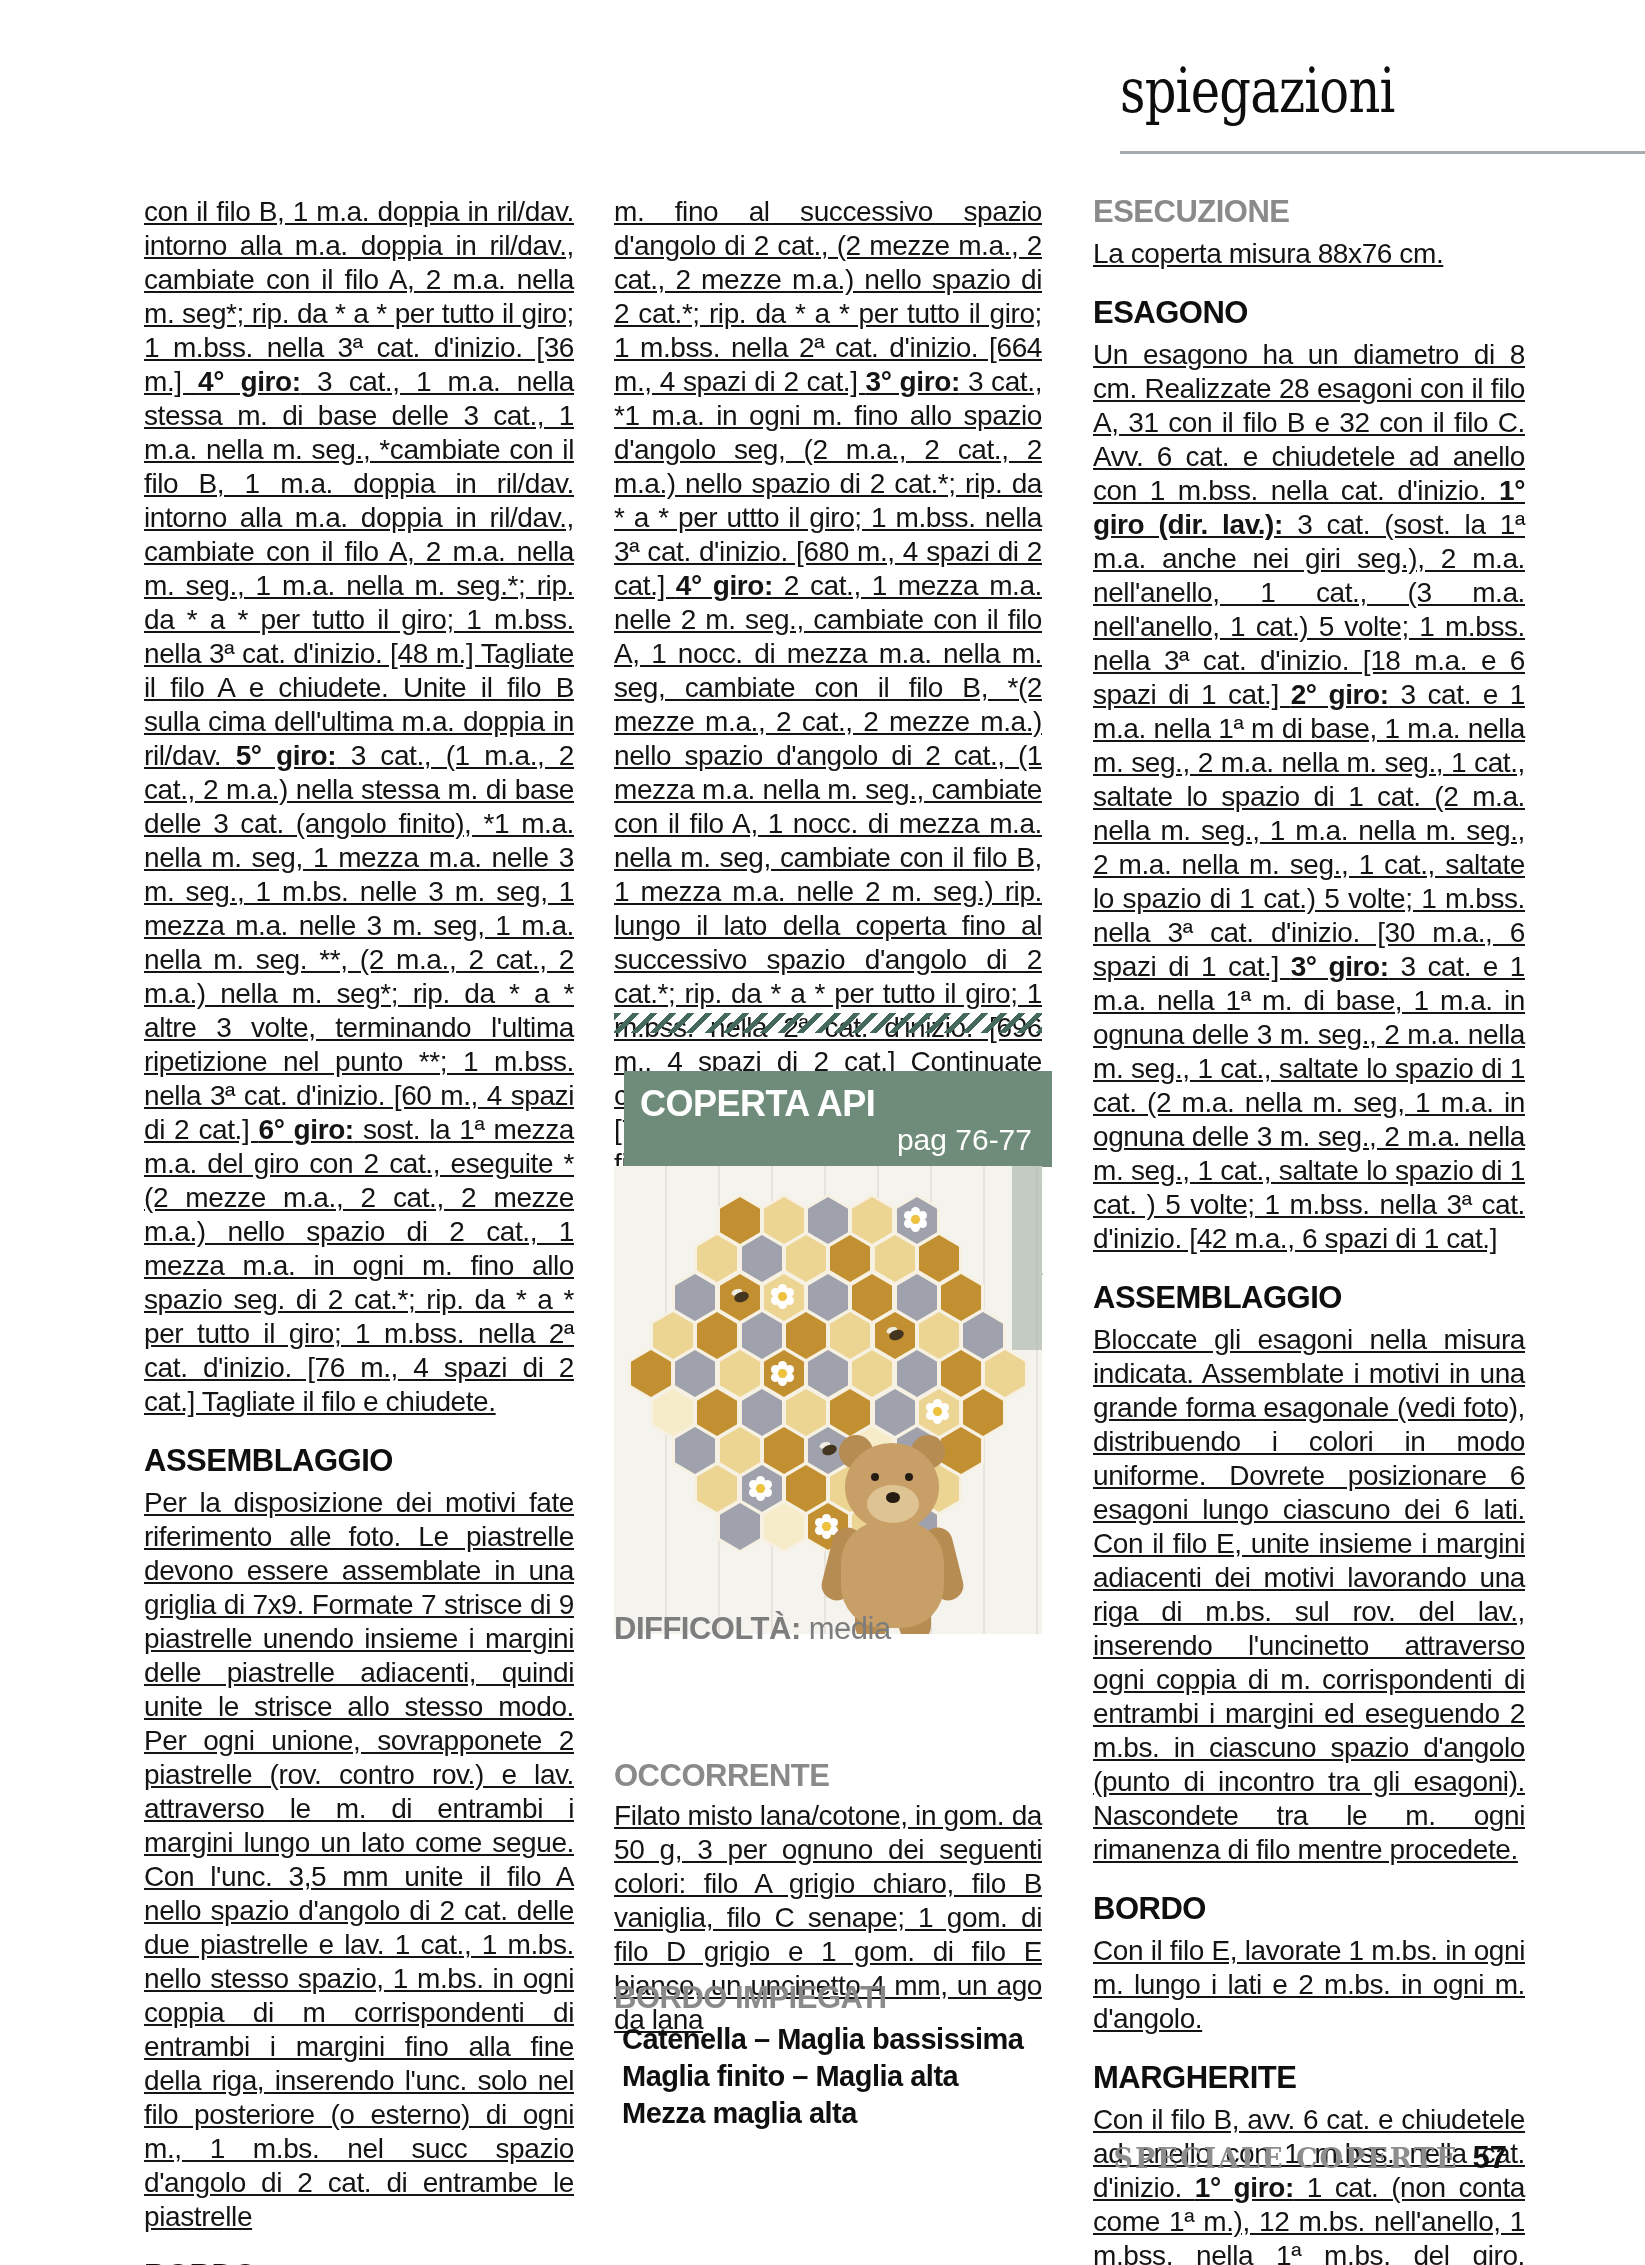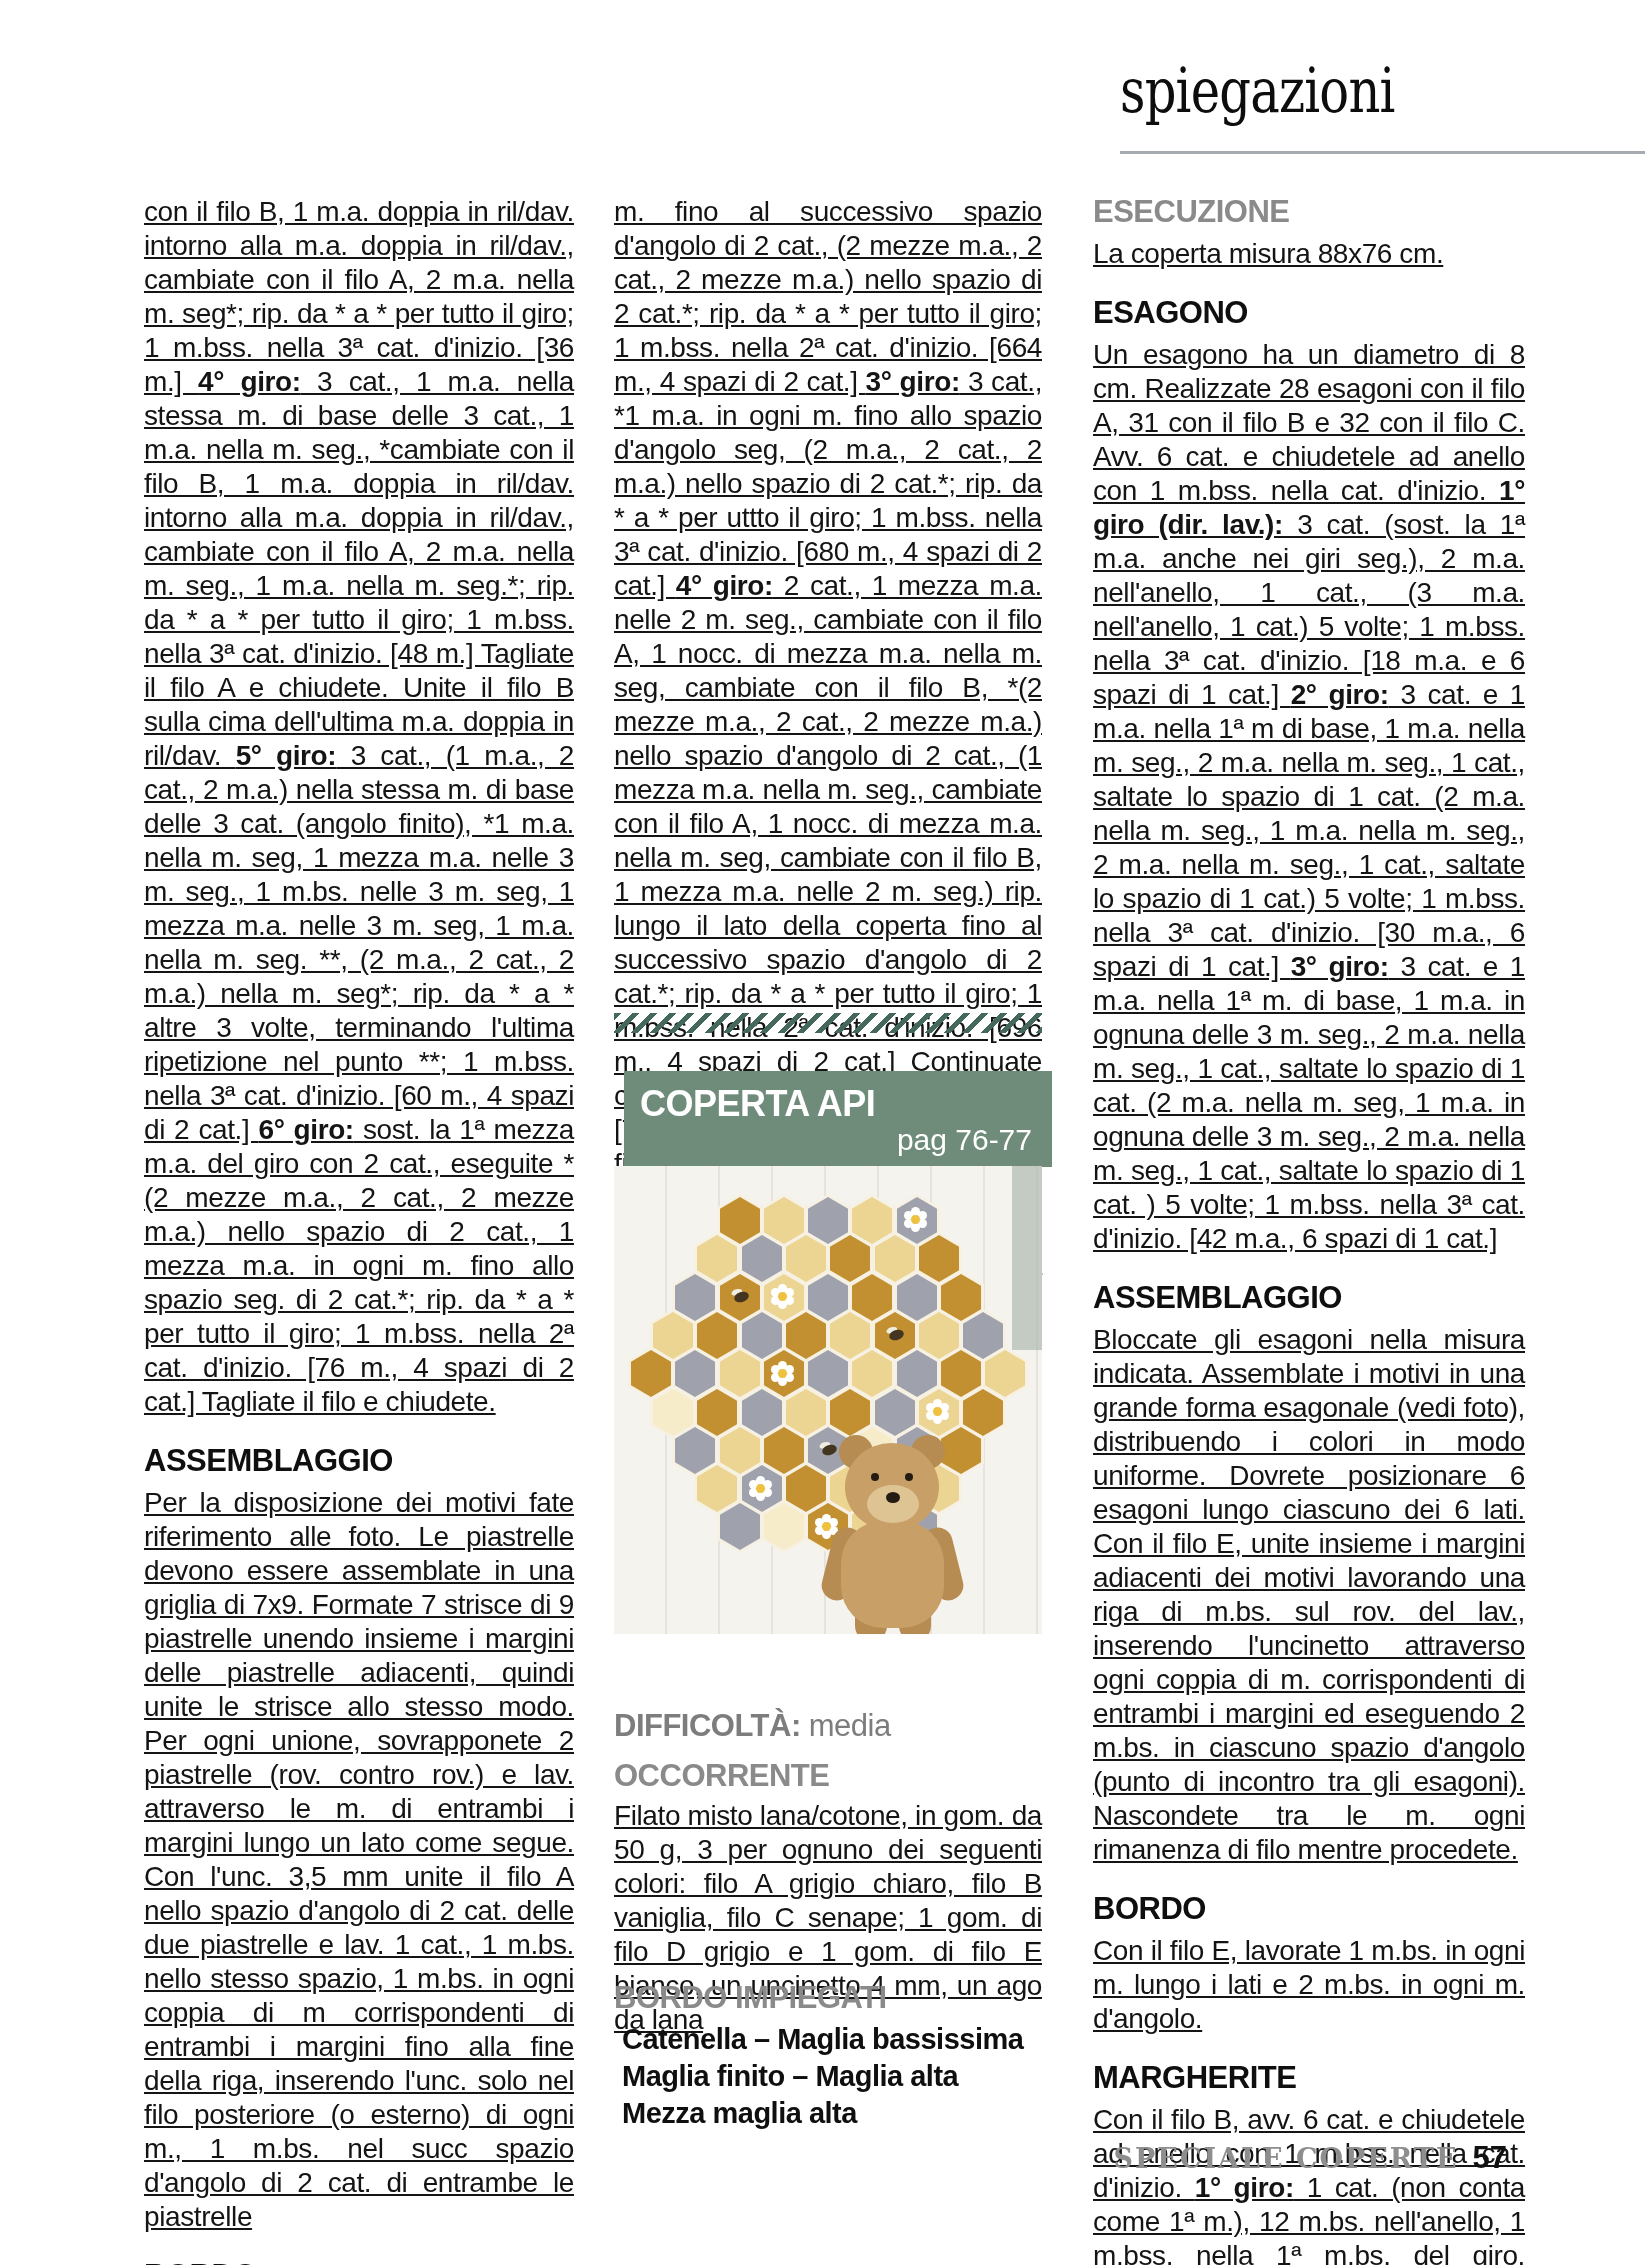--- a/index.html
+++ b/index.html
@@ -47,21 +47,21 @@
   .arm-l{left:2px;transform:rotate(14deg);}.arm-r{left:103px;transform:rotate(-14deg);}
   .leg{width:32px;height:58px;border-radius:16px;background:#b68c52;top:149px;}
   .leg-l{left:30px;}.leg-r{left:74px;}
   .torso{left:16px;top:86px;width:103px;height:107px;border-radius:42px;background:#c79f67;}
   .head{left:20px;top:8px;width:94px;height:88px;border-radius:50%;background:#c79f67;}
   .muzzle{left:42px;top:50px;width:52px;height:38px;border-radius:50%;background:#dfc493;}
   .eye{width:8px;height:8px;border-radius:50%;background:#241b12;top:38px;}
   .eye-l{left:46px;}.eye-r{left:80px;}
   .nose{left:61px;top:57px;width:14px;height:11px;border-radius:50%;background:#241b12;}
   
-  .difficulty{position:absolute;left:0;top:1513px;font-size:31px;font-weight:700;color:#7d7d7d;letter-spacing:-0.5px;}
+  .difficulty{position:absolute;left:0;top:1416px;font-size:31px;font-weight:700;color:#7d7d7d;letter-spacing:-0.5px;}
   .diff-value{font-weight:400;margin-left:8px;}
   .occ-title{position:absolute;left:0;top:1564px;margin:0;}
   .occ-body{position:absolute;left:0;top:1604px;width:428px;}
   .punti-title{position:absolute;left:0;top:1786px;margin:0;}
   .punti-lines{position:absolute;left:8px;top:1826px;}
   .punti-line{font-size:29px;line-height:37px;font-weight:700;letter-spacing:-0.5px;color:#0f0f0f;}
   
   .footer{position:absolute;top:2131px;right:139px;display:flex;align-items:baseline;gap:14px;}
   .footer-label{font-family:"DejaVu Serif",serif;font-weight:700;font-size:27px;color:#8e8e8e;letter-spacing:2px;margin-top:12px;}
   .footer-num{font-size:31px;font-weight:700;color:#111111;}

